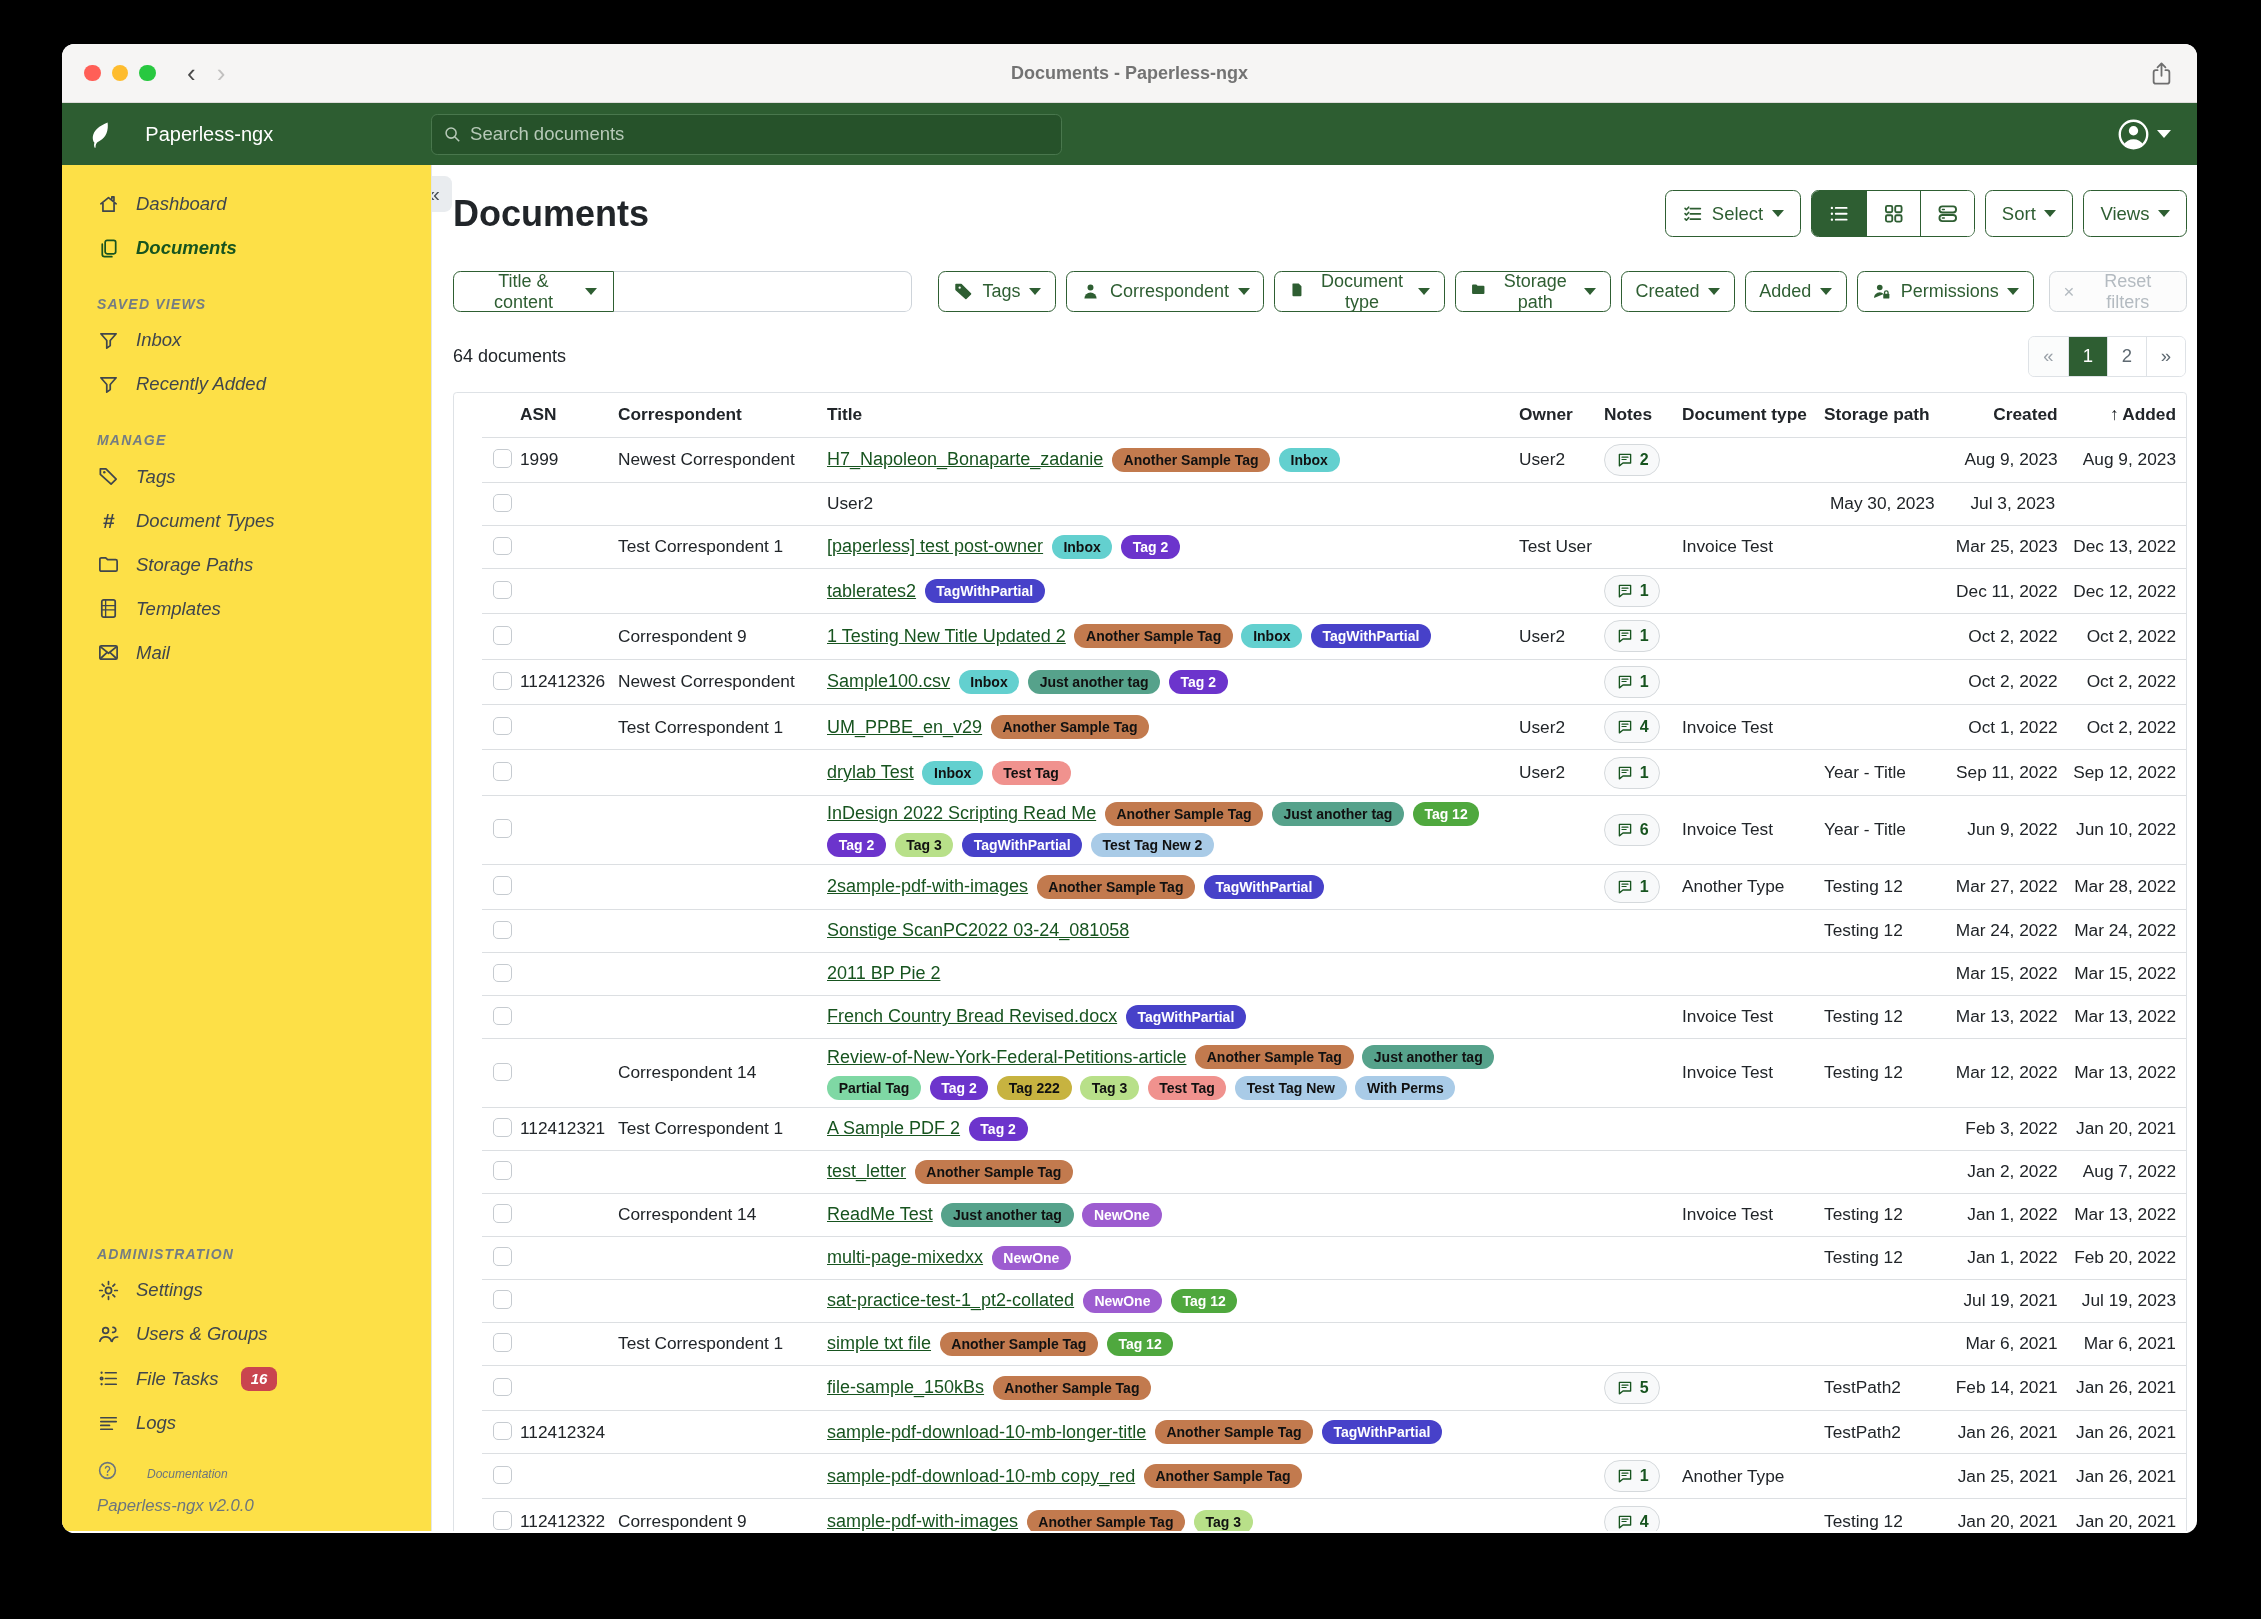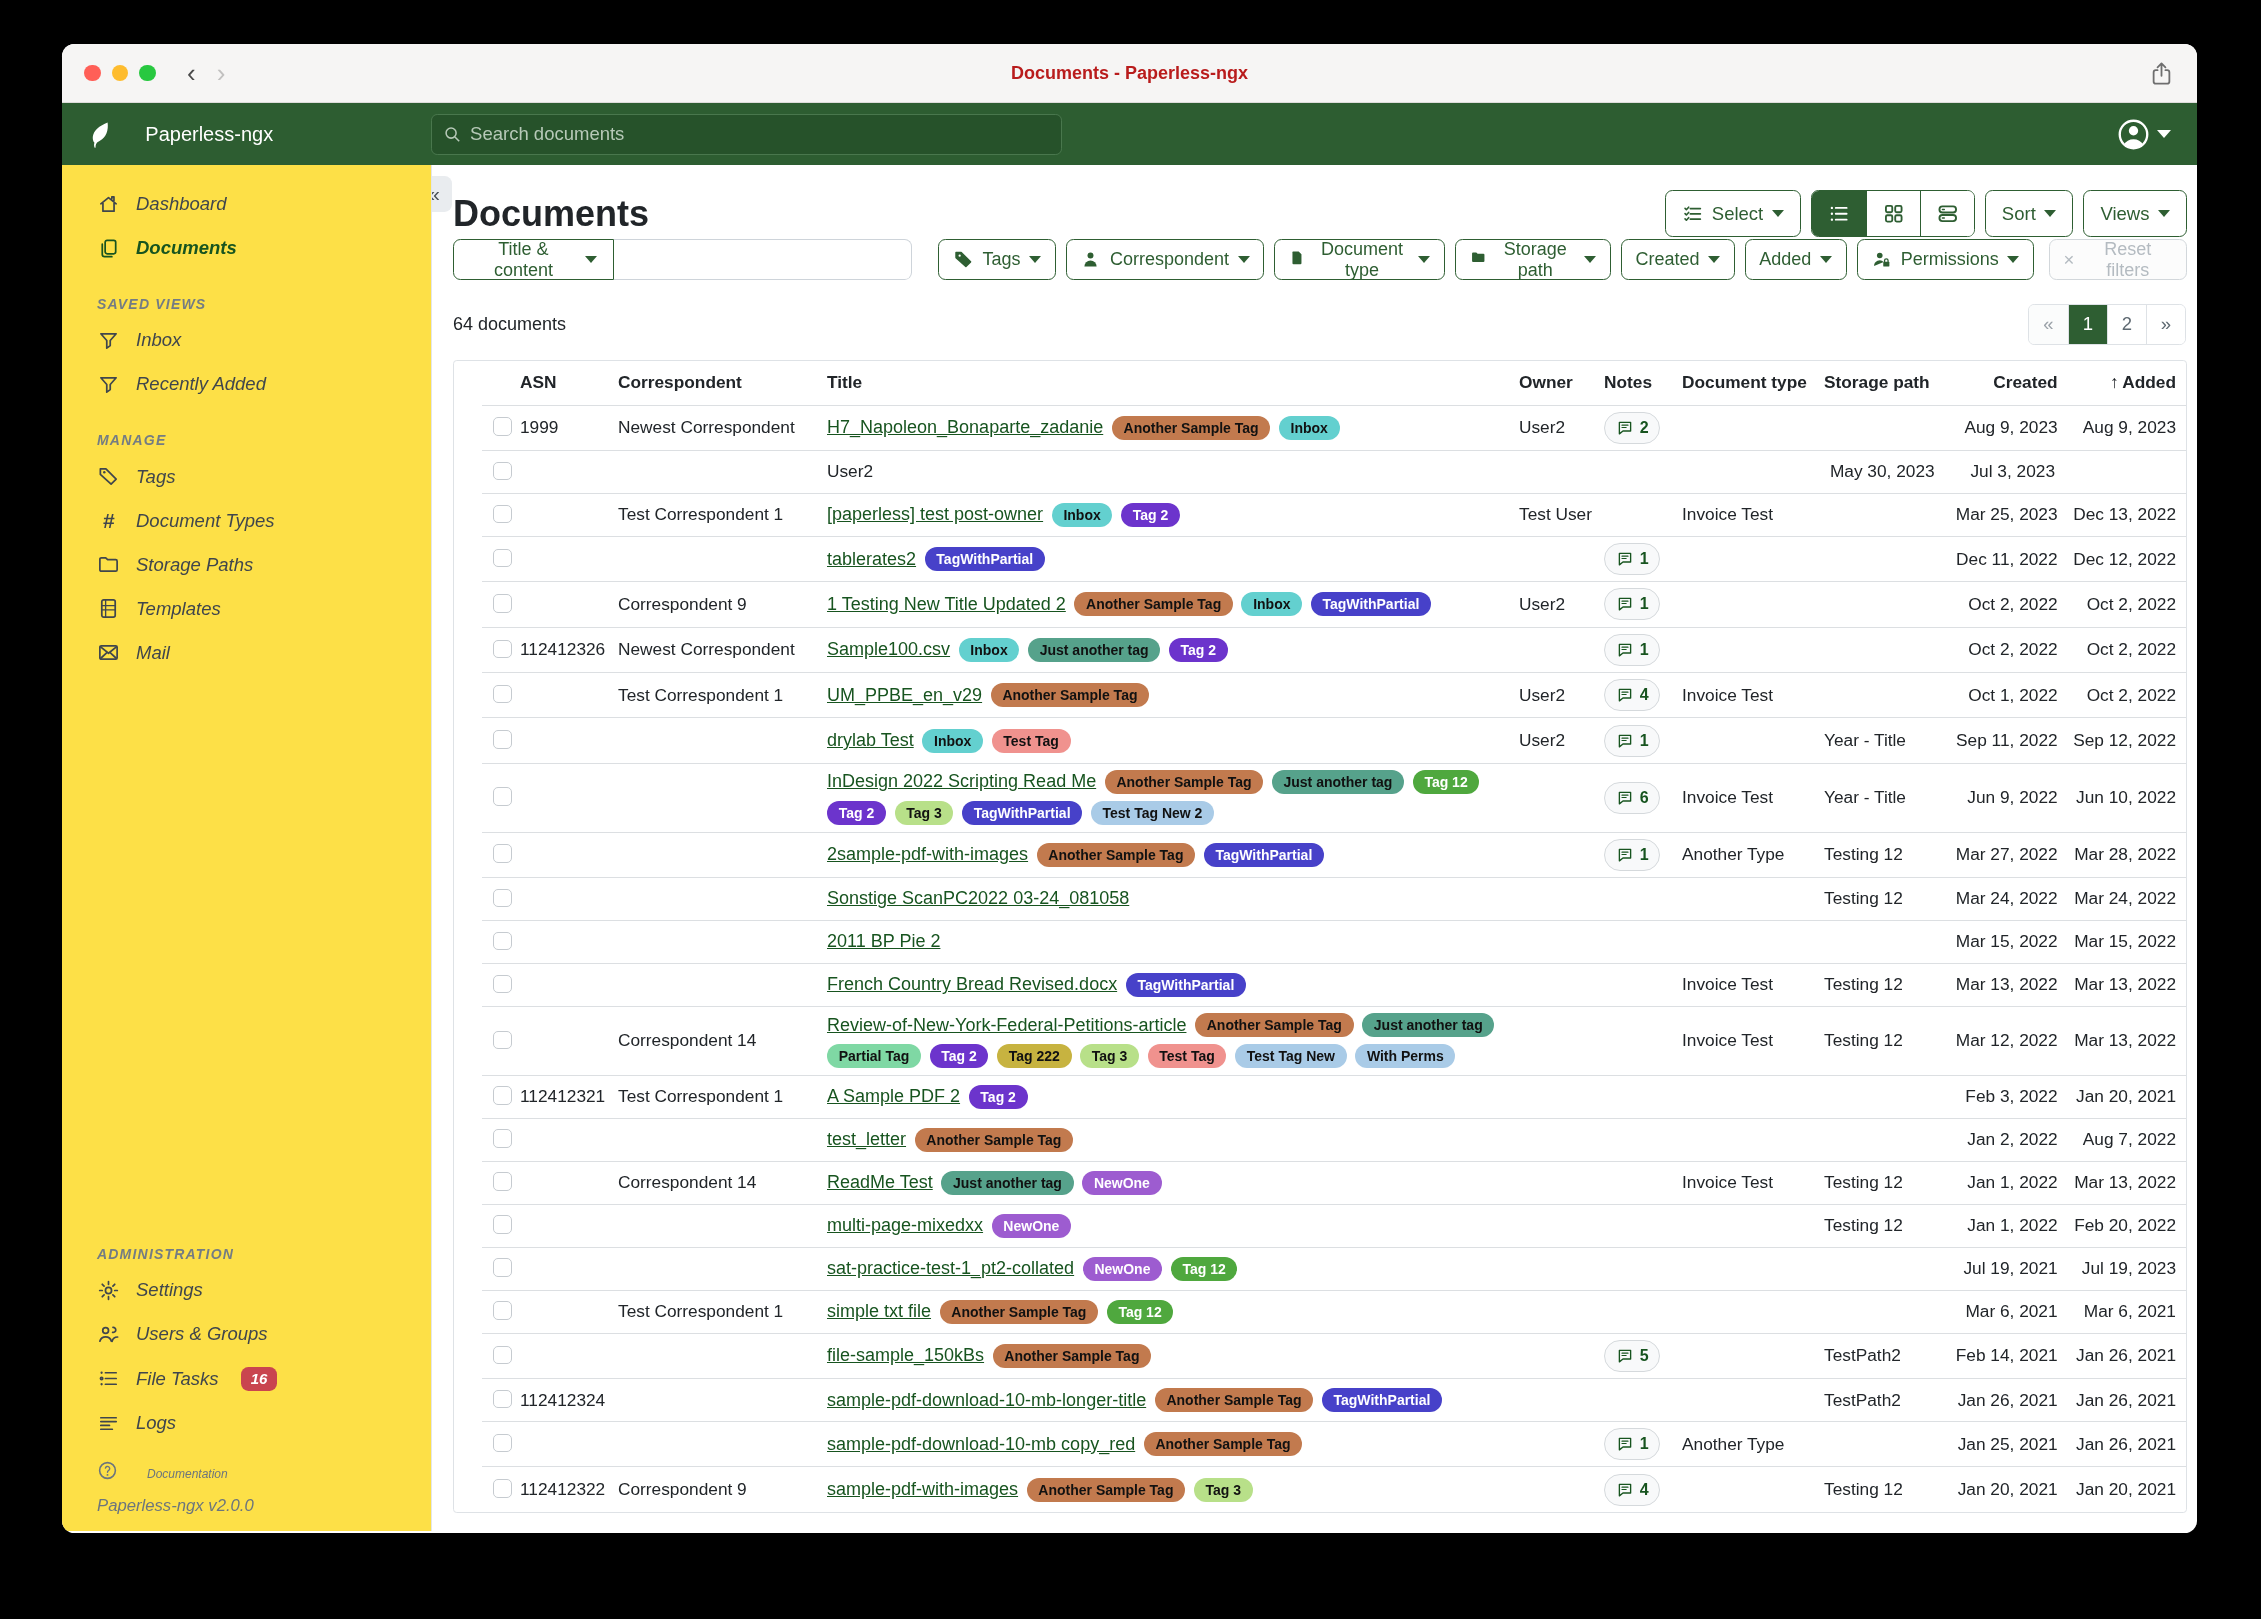--- a/index.html
+++ b/index.html
@@ -10,21 +10,21 @@
     background:#fff; border-radius:12.3px; overflow:hidden; box-shadow:0 18.5px 56px rgba(0,0,0,.6); }
 
   
   .titlebar { position:relative; height:59px; background:#f6f5f4; border-bottom:1.2px solid #dddcda;
     display:flex; align-items:center; padding:0 22px; }
   .traffic { display:flex; gap:11px; }
   .dot { width:16.7px; height:16.7px; border-radius:50%; }
   .dot.red{ background:#ff5f57;} .dot.yellow{ background:#febc2e;} .dot.green{ background:#28c840;}
   .navchevrons { display:flex; gap:21px; margin-left:31px; font-size:26px; color:#4a4a4a; }
   .navchevrons .fwd { color:#c2c1c0; }
-  .wintitle { position:absolute; left:50%; transform:translateX(-50%); font-size:18px; color:#b91c1c; font-weight:600; }
+  .wintitle { position:absolute; left:50%; transform:translateX(-50%); font-size:18px; color:#737373; font-weight:600; }
   .share { margin-left:auto; width:27px; height:27px; color:#6e6e6e; }
   .share svg{ width:100%; height:100%; }
 
   
   .navbar { height:62px; background:#2d5d31; display:flex; align-items:center; padding:0 26px; }
   .brand { display:flex; align-items:center; gap:12.3px; width:343px; }
   .brand .icon { width:28px; height:28px; }
   .brand-name { color:#fff; font-size:20px;margin-left:17px; }
   .searchbox { width:631px; height:41px; background:#26522a; border:1.2px solid #49774d; border-radius:6.2px;
     display:flex; align-items:center; padding:0 11px; gap:8.6px; }
@@ -68,21 +68,21 @@
   .btn .icon { width:21px; height:21px; }
   .caret-sm { width:0; height:0; border-left:6.2px solid transparent; border-right:6.2px solid transparent; border-top:7.4px solid currentColor; }
   .seg-group { display:flex; border:1.2px solid #2e5e32; border-radius:7.4px; overflow:hidden; height:47px; }
   .seg { width:54px; display:flex; align-items:center; justify-content:center; background:#fff; color:#2e5e32;
     border:none; cursor:pointer; border-left:1.2px solid #2e5e32; }
   .seg:first-child { border-left:none; }
   .seg.active { background:#2e5e32; color:#fff; }
   .seg .icon { width:23.5px; height:23.5px; }
 
   
-  .filter-row { display:flex; align-items:center; margin-top:2px; gap:10px; }
+  .filter-row { display:flex; align-items:center; margin-top:34px; gap:10px; }
   .combo { display:flex; height:41px; }
   .combo .btn { height:41px; border-radius:7.4px 0 0 7.4px; font-size:18px; }
   .combo input { width:314px; border:1.2px solid #ced4da; border-left:none; border-radius:0 7.4px 7.4px 0;
     font-size:18px; padding:0 12.3px; outline:none; color:#212529; font-family:inherit; }
   .fbtn { height:41px; font-size:18px; padding:0 13.6px; }
   .fbtn.reset { border-color:#d2d7db; color:#b4bbc1; background:#fcfcfc; margin-left:5px; }
 
   
   .status-row { display:flex; align-items:center; margin-top:23.5px; }
   .doc-count { font-size:18px; color:#212529; }

